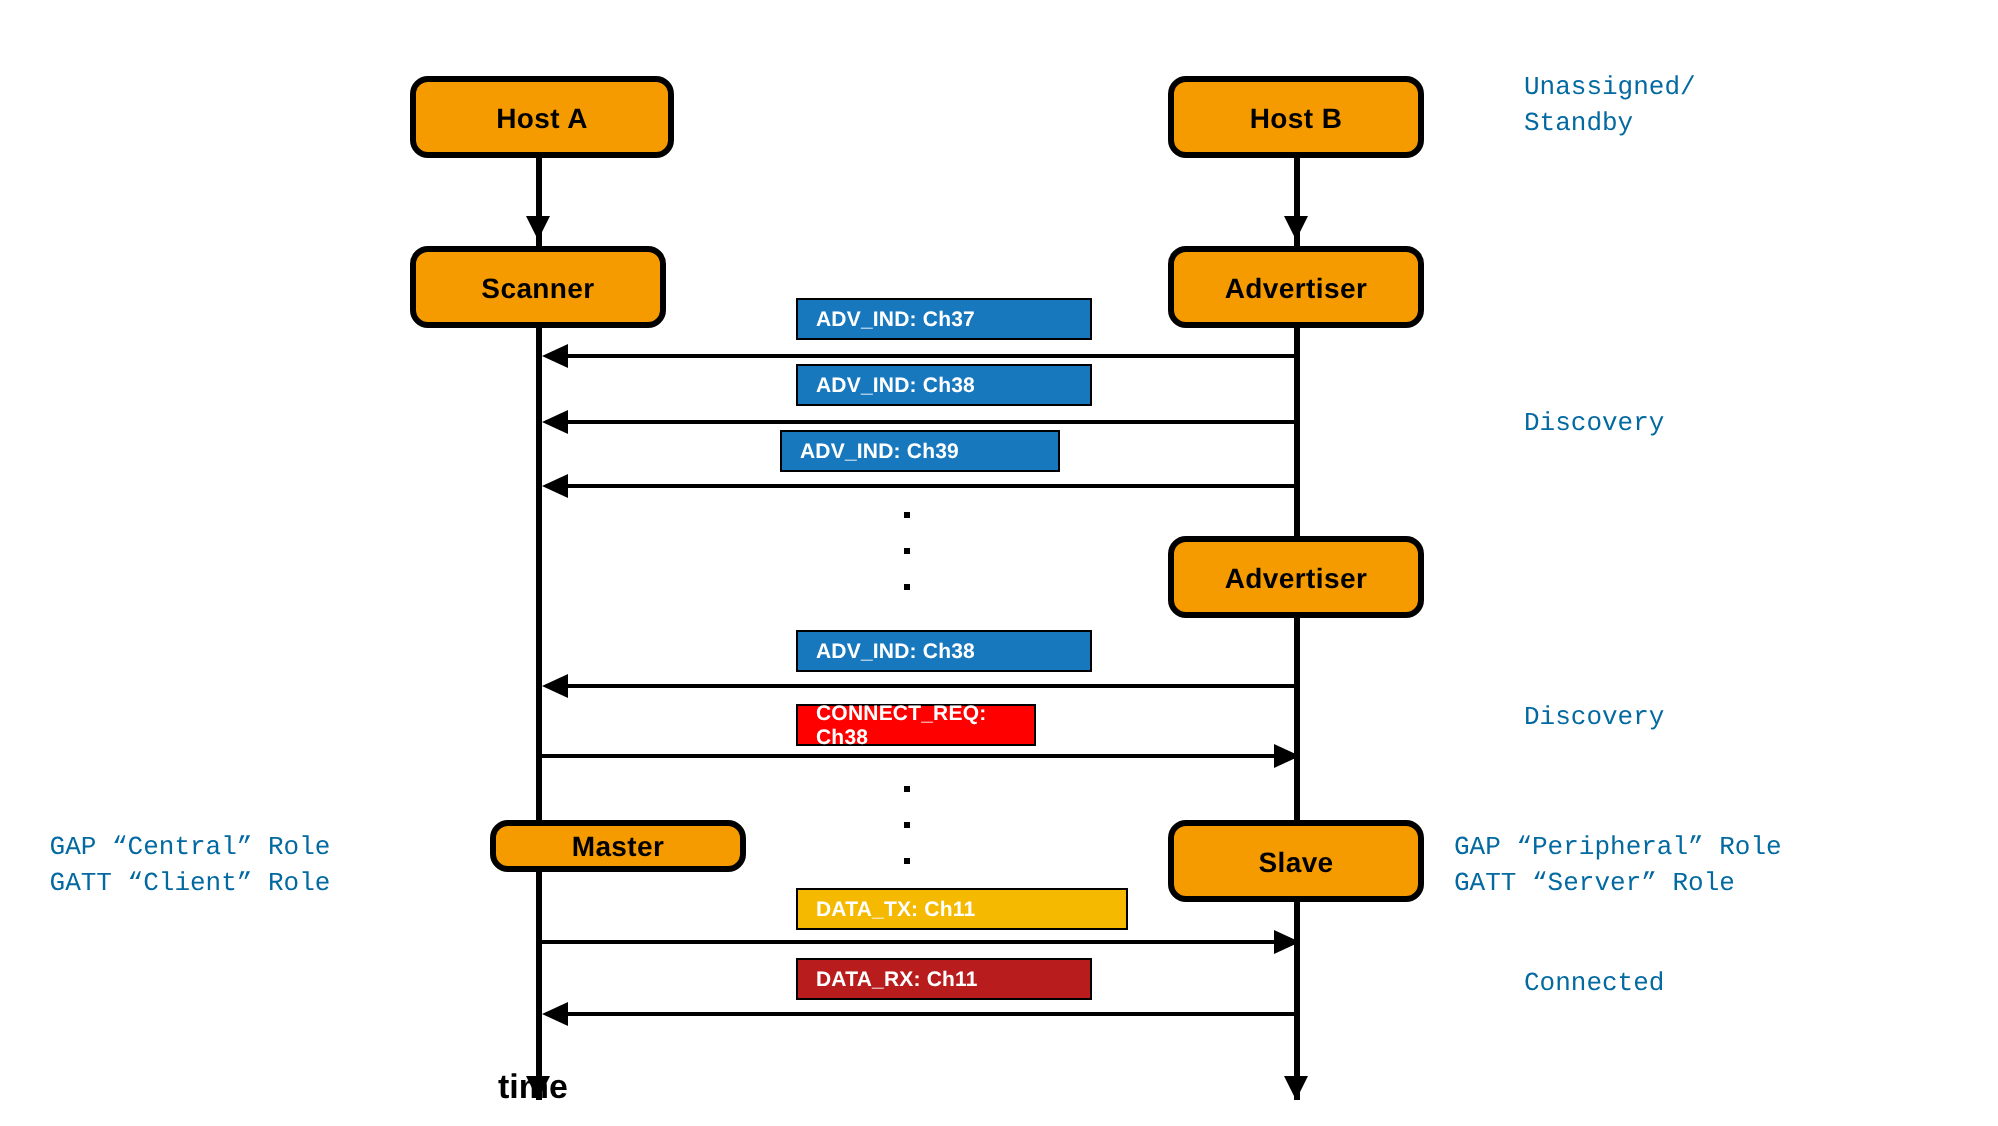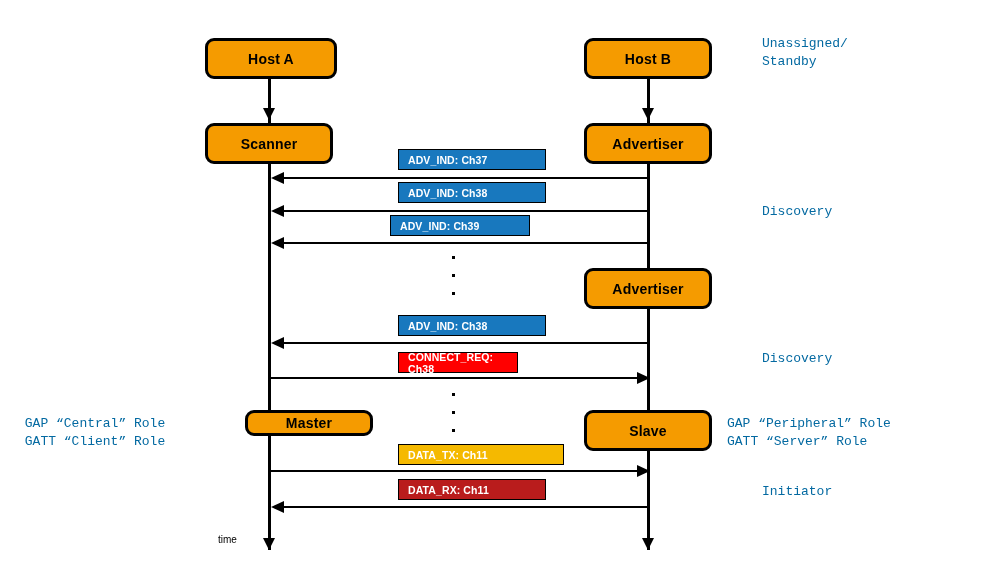--- a/index.html
+++ b/index.html
@@ -104,23 +104,24 @@
     position: absolute;
     font-size: 13px;
     color: #0369a1;
     line-height: 18px;
     white-space: pre-line;
     font-family: Liberation Mono, monospace;
   }
   .text-label.right-align { text-align: center; }
   .time-label {
     position: absolute;
-    font-size: 10px;
-    font-weight: normal;
+    font-size: 17px;
+    font-weight: bold;
     color: #000000;
+    margin-left: 31px;
   }
 </style>
 </head>
 <body>
 
 <div id="canvas">
 
   <div class="lifeline" style="left:268px; top:80px; height:470px;"></div>
   <div class="lifeline" style="left:647px; top:80px; height:470px;"></div>
 
@@ -204,20 +205,20 @@
   <div class="arrow-left" style="left:271px; top:501px;"></div>
 
   <div class="arrow-down" style="left:263px; top:538px;"></div>
   <div class="arrow-down" style="left:642px; top:538px;"></div>
   <div class="time-label" style="left:218px; top:534px;">time</div>
 
   <div class="text-label" style="left:762px; top:35px; width:220px;">Unassigned/
 Standby</div>
   <div class="text-label" style="left:762px; top:203px; width:220px;">Discovery</div>
   <div class="text-label" style="left:762px; top:350px; width:220px;">Discovery</div>
-  <div class="text-label" style="left:762px; top:483px; width:220px;">Initiator</div>
+  <div class="text-label" style="left:762px; top:483px; width:220px;">Connected</div>
 
   <div class="text-label right-align" style="left:0px; top:415px; width:190px;">GAP “Central” Role
 GATT “Client” Role</div>
   <div class="text-label" style="left:727px; top:415px; width:260px;">GAP “Peripheral” Role
 GATT “Server” Role</div>
 
 </div>
 
 </body></html>

